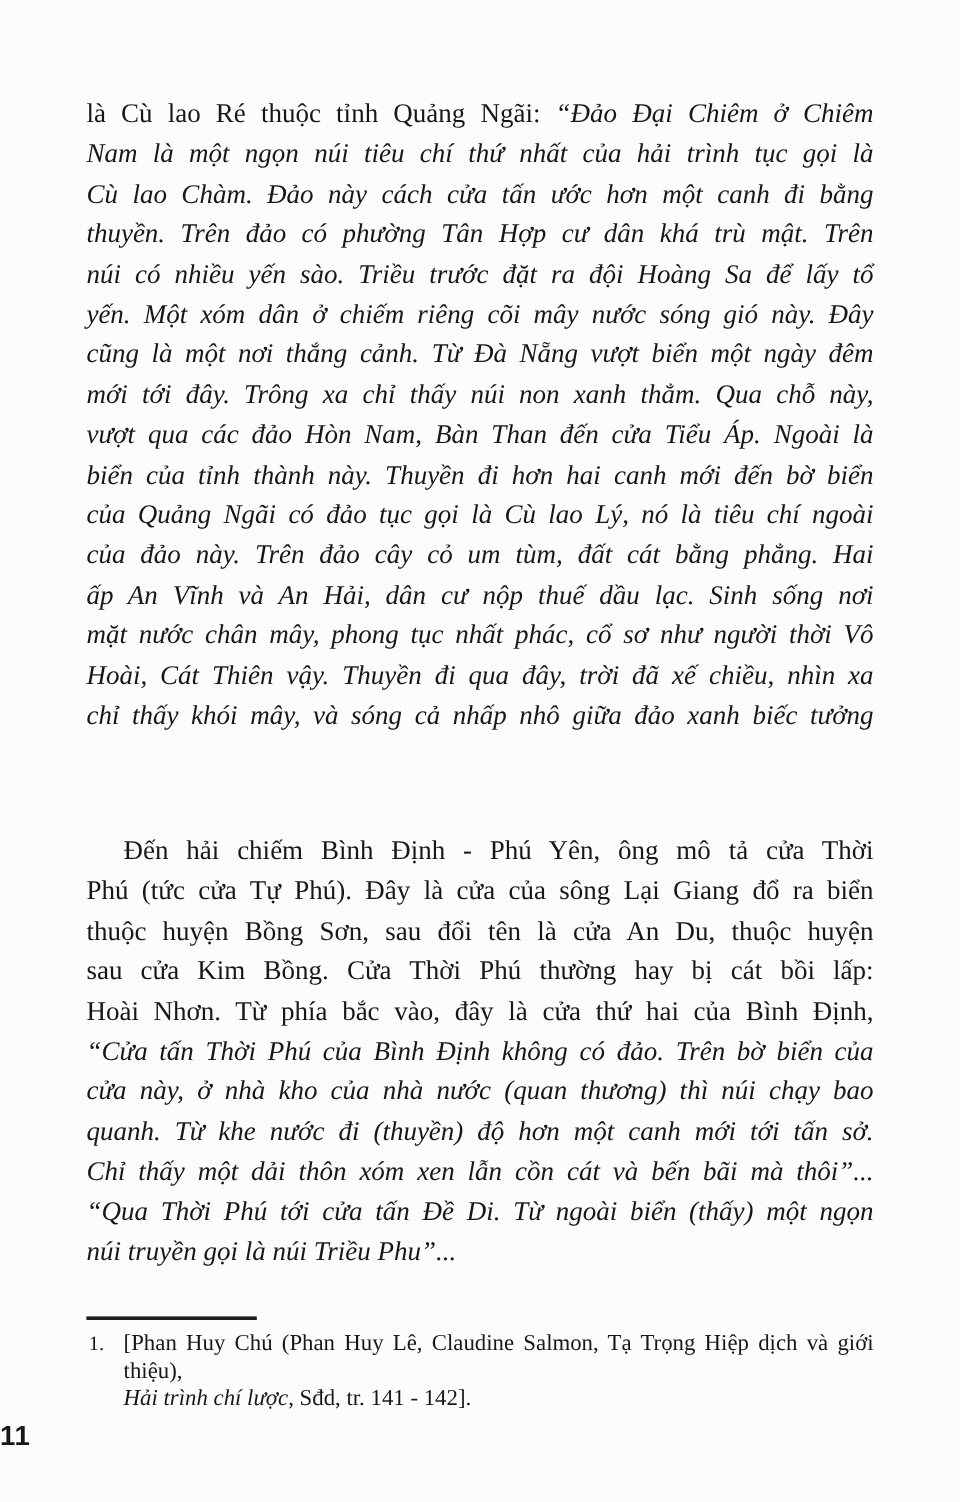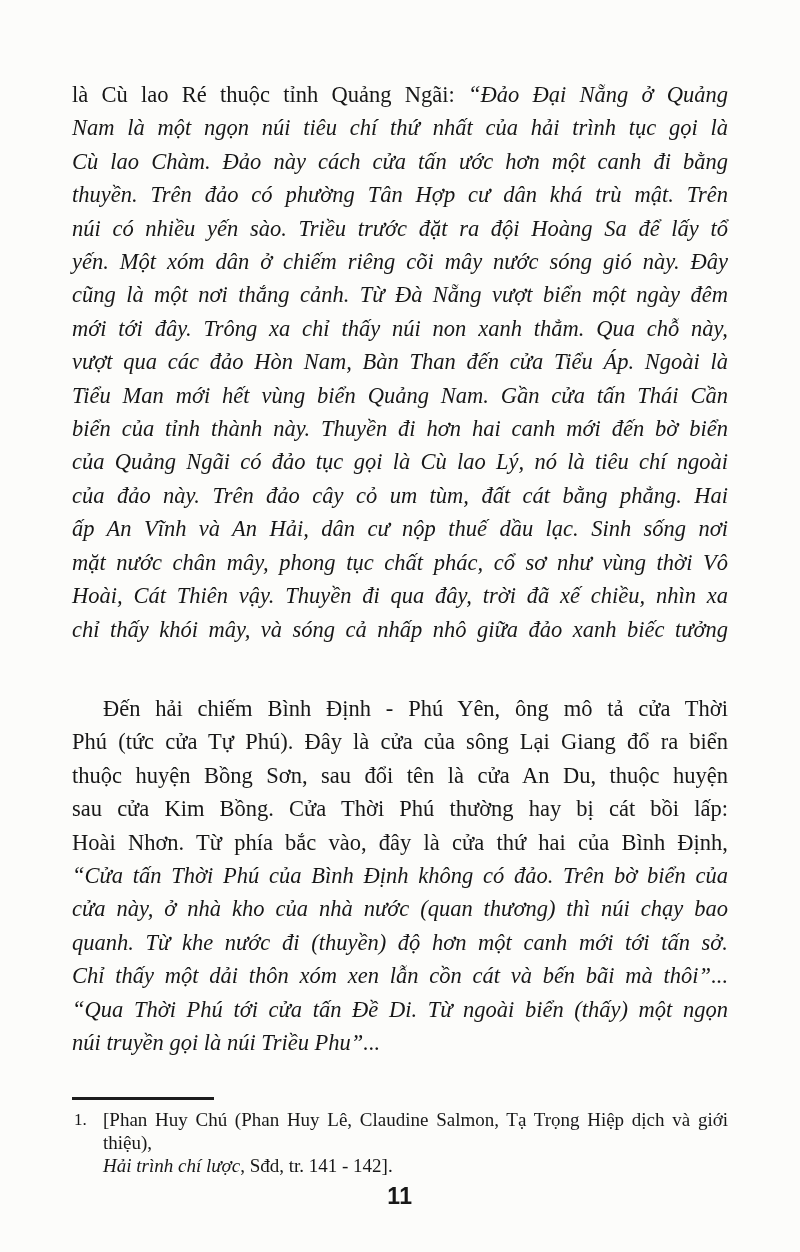--- a/index.html
+++ b/index.html
@@ -60,48 +60,46 @@
   .footnote .fn-body { margin-left: 31px; }
   .footnote .line {
     font-size: 19px;
     line-height: 23px;
   }
   .page-number {
     position: absolute;
     left: 0;
     top: 1183px;
     width: 100%;
-    text-align: center;
     font-family: "Liberation Sans", "DejaVu Sans", sans-serif;
     font-weight: 700;
     font-size: 23px;
     letter-spacing: 0.5px;
   }
 </style>
 </head>
 <body>
 
 <div class="page" style="--page-bg: #fcfcfa; --page-fg: #171717;">
 
   <div id="para1" class="block">
-      <div class="line"><span>là Cù lao Ré thuộc tỉnh Quảng Ngãi: </span><span class="it">“Đảo Đại Nẵng ở Quảng</span></div>
+      <div class="line"><span>là Cù lao Ré thuộc tỉnh Quảng Ngãi: </span><span class="it">“Đảo Đại Chiêm ở Chiêm</span></div>
       <div class="line"><span class="it">Nam là một ngọn núi tiêu chí thứ nhất của hải trình tục gọi là</span></div>
       <div class="line"><span class="it">Cù lao Chàm. Đảo này cách cửa tấn ước hơn một canh đi bằng</span></div>
       <div class="line"><span class="it">thuyền. Trên đảo có phường Tân Hợp cư dân khá trù mật. Trên</span></div>
       <div class="line"><span class="it">núi có nhiều yến sào. Triều trước đặt ra đội Hoàng Sa để lấy tổ</span></div>
       <div class="line"><span class="it">yến. Một xóm dân ở chiếm riêng cõi mây nước sóng gió này. Đây</span></div>
       <div class="line"><span class="it">cũng là một nơi thắng cảnh. Từ Đà Nẵng vượt biển một ngày đêm</span></div>
       <div class="line"><span class="it">mới tới đây. Trông xa chỉ thấy núi non xanh thẳm. Qua chỗ này,</span></div>
       <div class="line"><span class="it">vượt qua các đảo Hòn Nam, Bàn Than đến cửa Tiểu Áp. Ngoài là</span></div>
-      <div class="line"><span class="it">Tiểu Man mới hết vùng biển Quảng Nam. Gần cửa tấn Thái Cần</span></div>
       <div class="line"><span class="it">biển của tỉnh thành này. Thuyền đi hơn hai canh mới đến bờ biển</span></div>
       <div class="line"><span class="it">của Quảng Ngãi có đảo tục gọi là Cù lao Lý, nó là tiêu chí ngoài</span></div>
       <div class="line"><span class="it">của đảo này. Trên đảo cây cỏ um tùm, đất cát bằng phẳng. Hai</span></div>
       <div class="line"><span class="it">ấp An Vĩnh và An Hải, dân cư nộp thuế dầu lạc. Sinh sống nơi</span></div>
-      <div class="line"><span class="it">mặt nước chân mây, phong tục chất phác, cổ sơ như vùng thời Vô</span></div>
+      <div class="line"><span class="it">mặt nước chân mây, phong tục nhất phác, cổ sơ như người thời Vô</span></div>
       <div class="line"><span class="it">Hoài, Cát Thiên vậy. Thuyền đi qua đây, trời đã xế chiều, nhìn xa</span></div>
       <div class="line"><span class="it">chỉ thấy khói mây, và sóng cả nhấp nhô giữa đảo xanh biếc tưởng</span></div>
     </div>
 
   <div id="para2" class="block">
       <div class="line indent"><span>Đến hải chiếm Bình Định - Phú Yên, ông mô tả cửa Thời</span></div>
       <div class="line"><span>Phú (tức cửa Tự Phú). Đây là cửa của sông Lại Giang đổ ra biển</span></div>
       <div class="line"><span>thuộc huyện Bồng Sơn, sau đổi tên là cửa An Du, thuộc huyện</span></div>
       <div class="line"><span>sau cửa Kim Bồng. Cửa Thời Phú thường hay bị cát bồi lấp:</span></div>
       <div class="line"><span>Hoài Nhơn. Từ phía bắc vào, đây là cửa thứ hai của Bình Định,</span></div>

